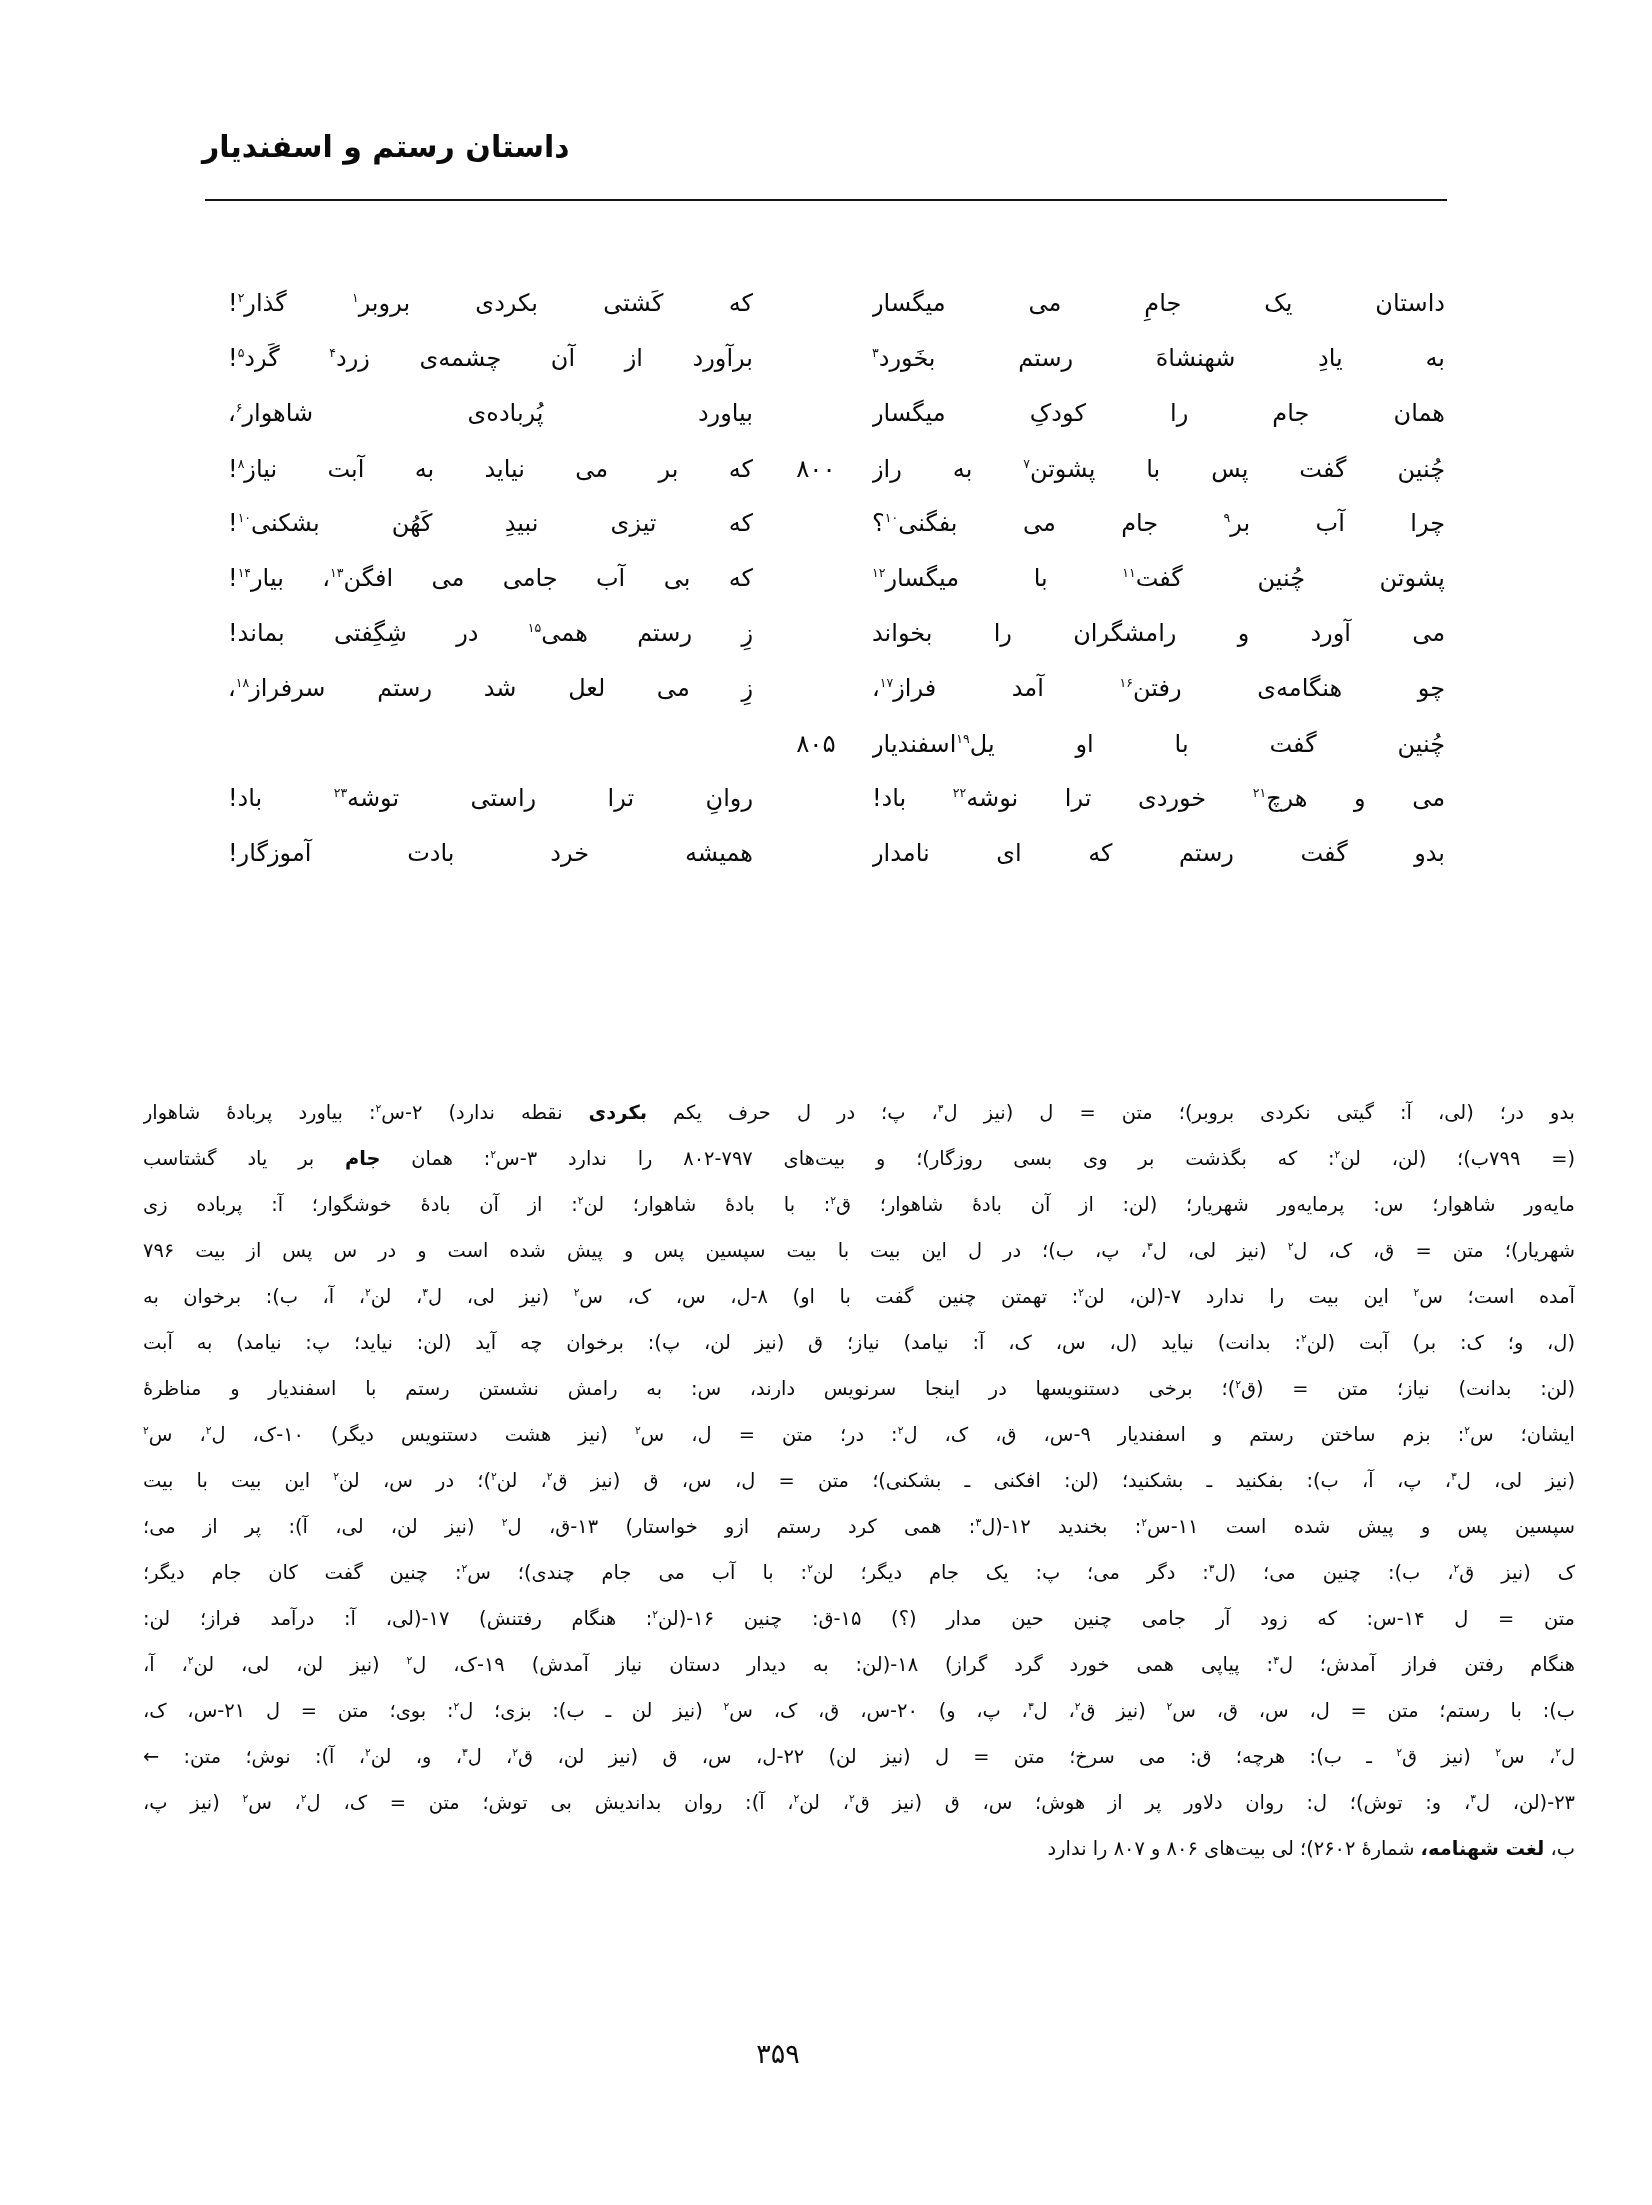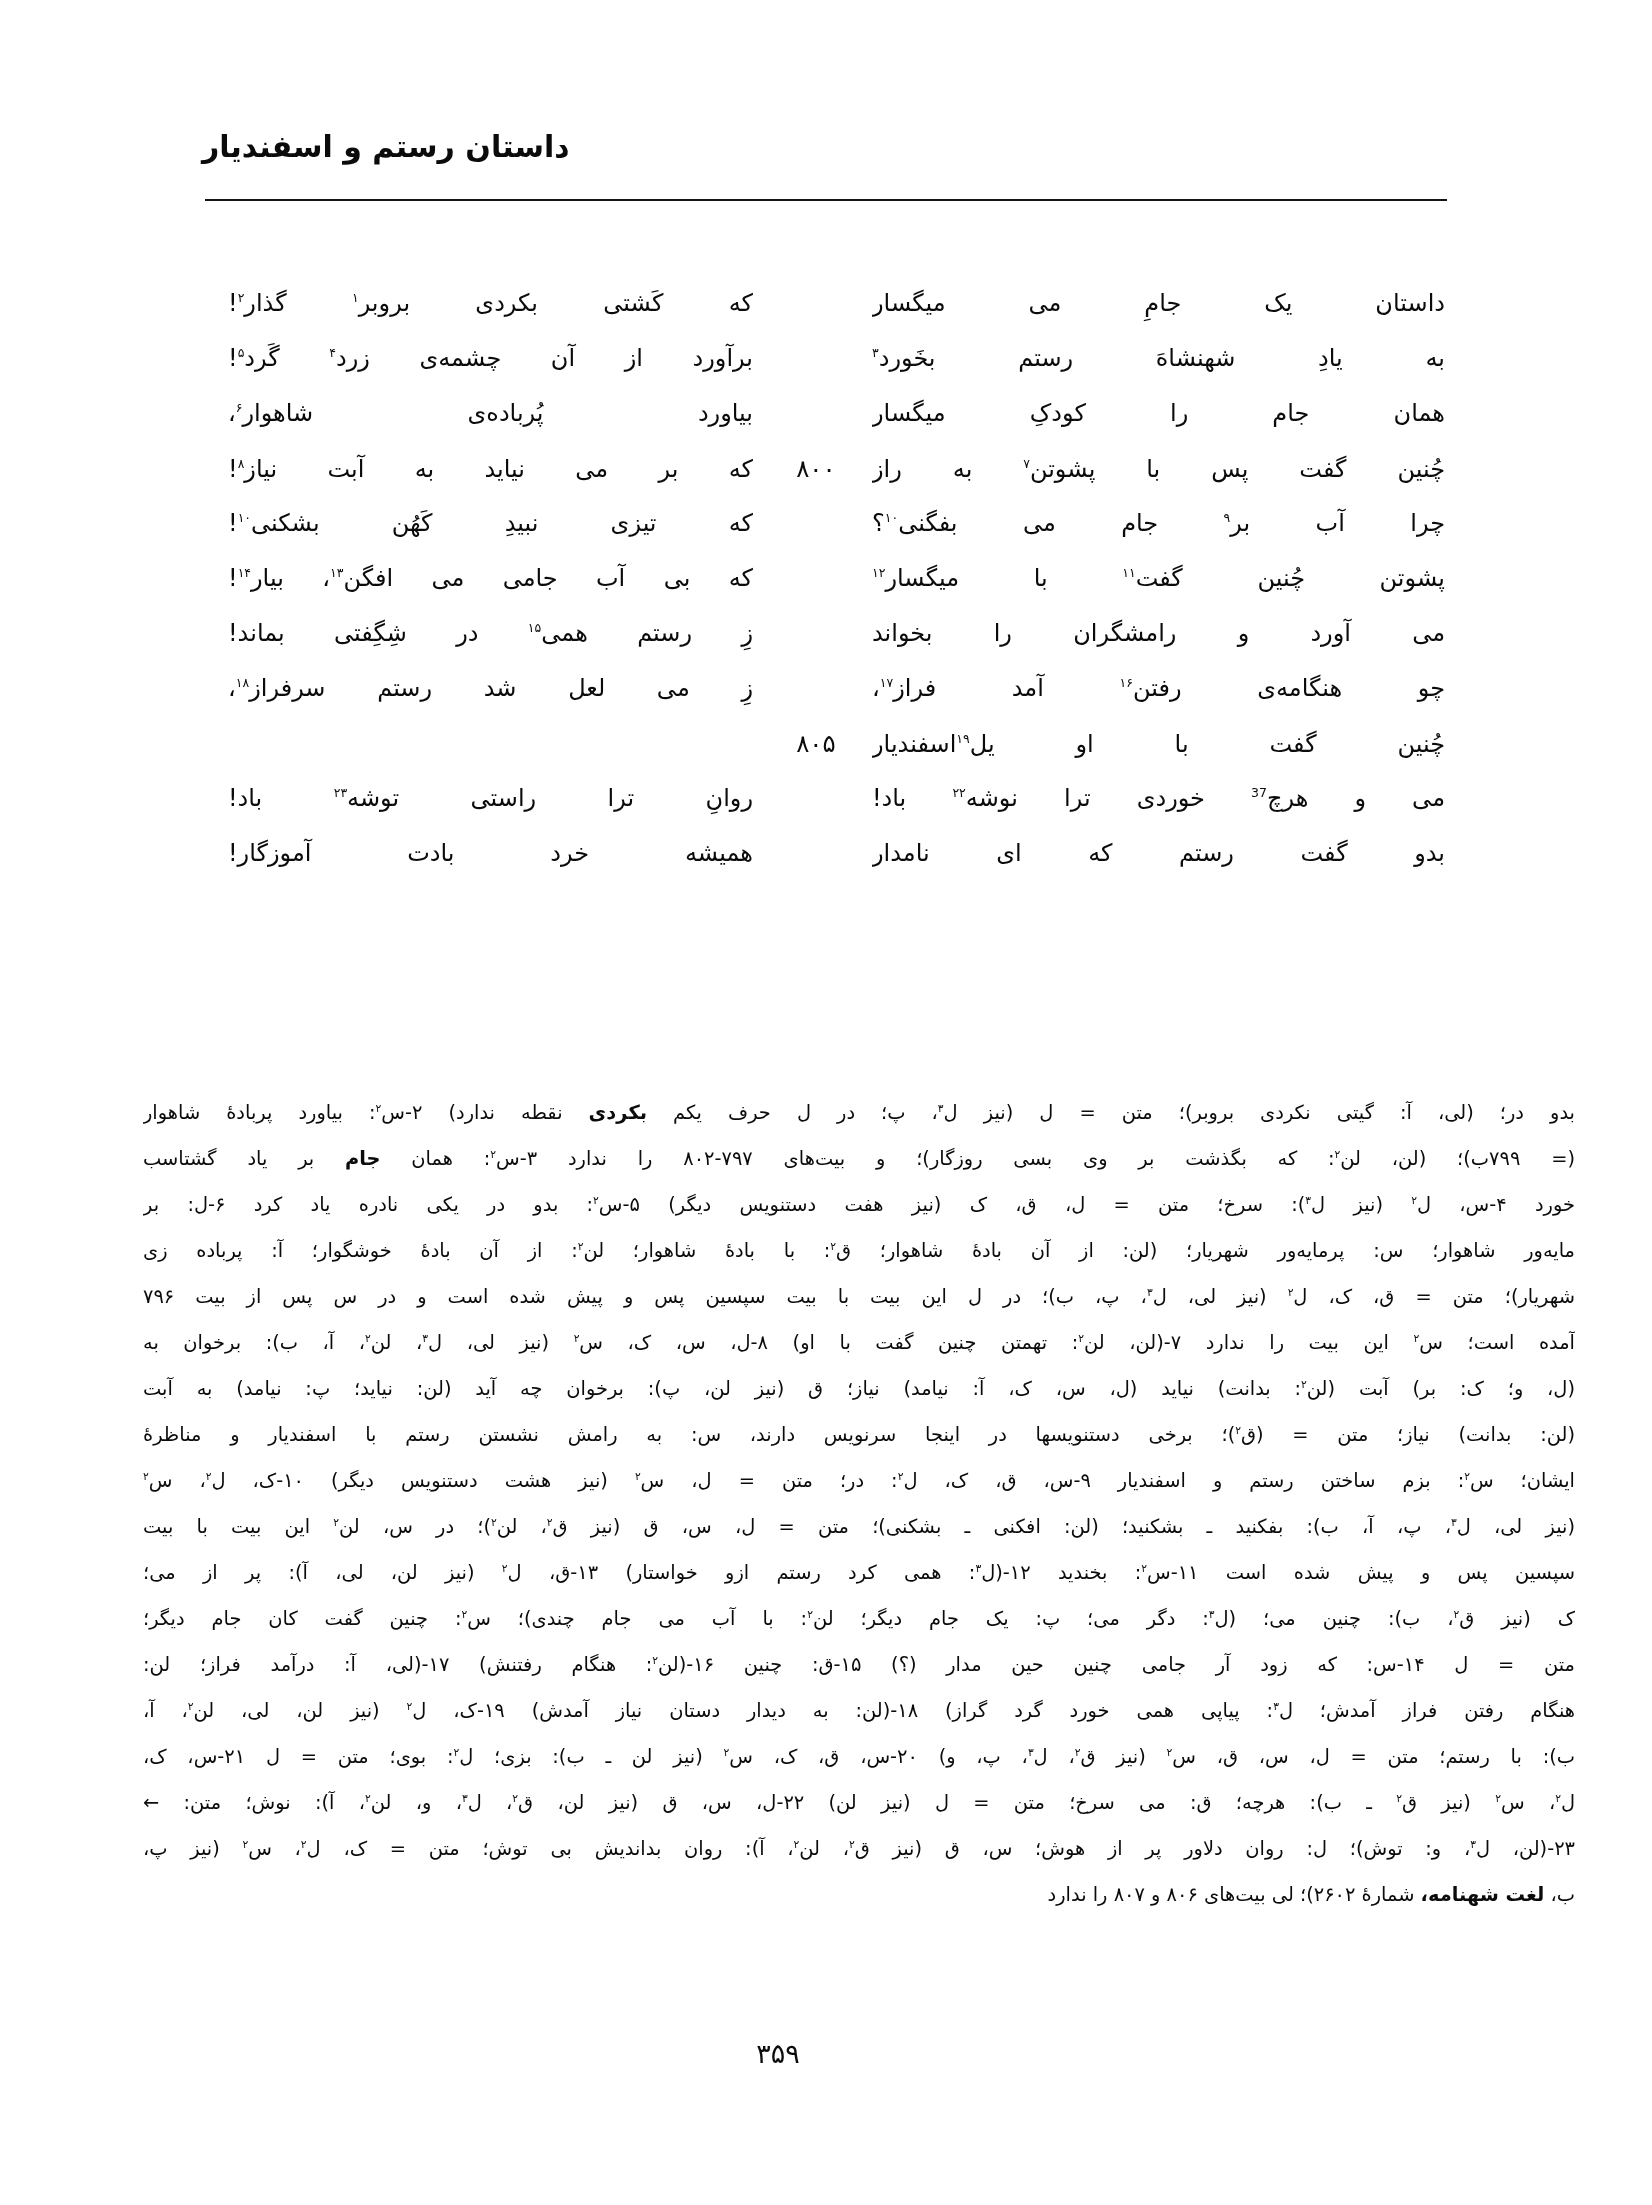--- a/index.html
+++ b/index.html
@@ -110,39 +110,38 @@
     <div class="gutter"></div>
     <div class="hemi hemi-left">زِ می لعل شد رستم سرفراز<sup>۱۸</sup>،</div>
   </div>
 
   <div class="verse-row">
     <div class="hemi hemi-right">چُنین گفت با او یل<sup>۱۹</sup>اسفندیار</div>
     <div class="gutter">۸۰۵</div>
   </div>
 
   <div class="verse-row">
-    <div class="hemi hemi-right">می و هرچ<sup>37</sup> خوردی ترا نوشه<sup>۲۲</sup> باد!</div>
+    <div class="hemi hemi-right">می و هرچ<sup>۲۱</sup> خوردی ترا نوشه<sup>۲۲</sup> باد!</div>
     <div class="gutter"></div>
     <div class="hemi hemi-left">روانِ ترا راستی توشه<sup>۲۳</sup> باد!</div>
   </div>
 
   <div class="verse-row">
     <div class="hemi hemi-right">بدو گفت رستم که ای نامدار</div>
     <div class="gutter"></div>
     <div class="hemi hemi-left">همیشه خرد بادت آموزگار!</div>
   </div>
 </div>
 
 <div class="footnotes">
 
   <div class="fn-line">بدو در؛ (لی، آ: گیتی نکردی بروبر)؛ متن = ل (نیز ل<sup>۳</sup>، پ؛ در ل حرف یکم <b>بکردی</b> نقطه ندارد) ۲-س<sup>۲</sup>: بیاورد پربادهٔ شاهوار</div>
 
   <div class="fn-line">(= ۷۹۹ب)؛ (لن، لن<sup>۲</sup>: که بگذشت بر وی بسی روزگار)؛ و بیت‌های ۷۹۷-۸۰۲ را ندارد ۳-س<sup>۲</sup>: همان <b>جام</b> بر یاد گشتاسب</div>
 
-  <div class="fn-line">خورد ۴-س، ل<sup>۲</sup> (نیز ل<sup>۳</sup>): سرخ؛ متن = ل، ق، ک (نیز هفت دستنویس دیگر) ۵-س<sup>۲</sup>: بدو در یکی نادره یاد کرد ۶-ل: بر</div>
 
   <div class="fn-line">مایه‌ور شاهوار؛ س: پرمایه‌ور شهریار؛ (لن: از آن بادهٔ شاهوار؛ ق<sup>۲</sup>: با بادهٔ شاهوار؛ لن<sup>۲</sup>: از آن بادهٔ خوشگوار؛ آ: پرباده زی</div>
 
   <div class="fn-line">شهریار)؛ متن = ق، ک، ل<sup>۲</sup> (نیز لی، ل<sup>۳</sup>، پ، ب)؛ در ل این بیت با بیت سپسین پس و پیش شده است و در س پس از بیت ۷۹۶</div>
 
   <div class="fn-line">آمده است؛ س<sup>۲</sup> این بیت را ندارد ۷-(لن، لن<sup>۲</sup>: تهمتن چنین گفت با او) ۸-ل، س، ک، س<sup>۲</sup> (نیز لی، ل<sup>۳</sup>، لن<sup>۲</sup>، آ، ب): برخوان به</div>
 
   <div class="fn-line">(ل، و؛ ک: بر) آبت (لن<sup>۲</sup>: بدانت) نیاید (ل، س، ک، آ: نیامد) نیاز؛ ق (نیز لن، پ): برخوان چه آید (لن: نیاید؛ پ: نیامد) به آبت</div>
 
   <div class="fn-line">(لن: بدانت) نیاز؛ متن = (ق<sup>۲</sup>)؛ برخی دستنویسها در اینجا سرنویس دارند، س: به رامش نشستن رستم با اسفندیار و مناظرهٔ</div>

